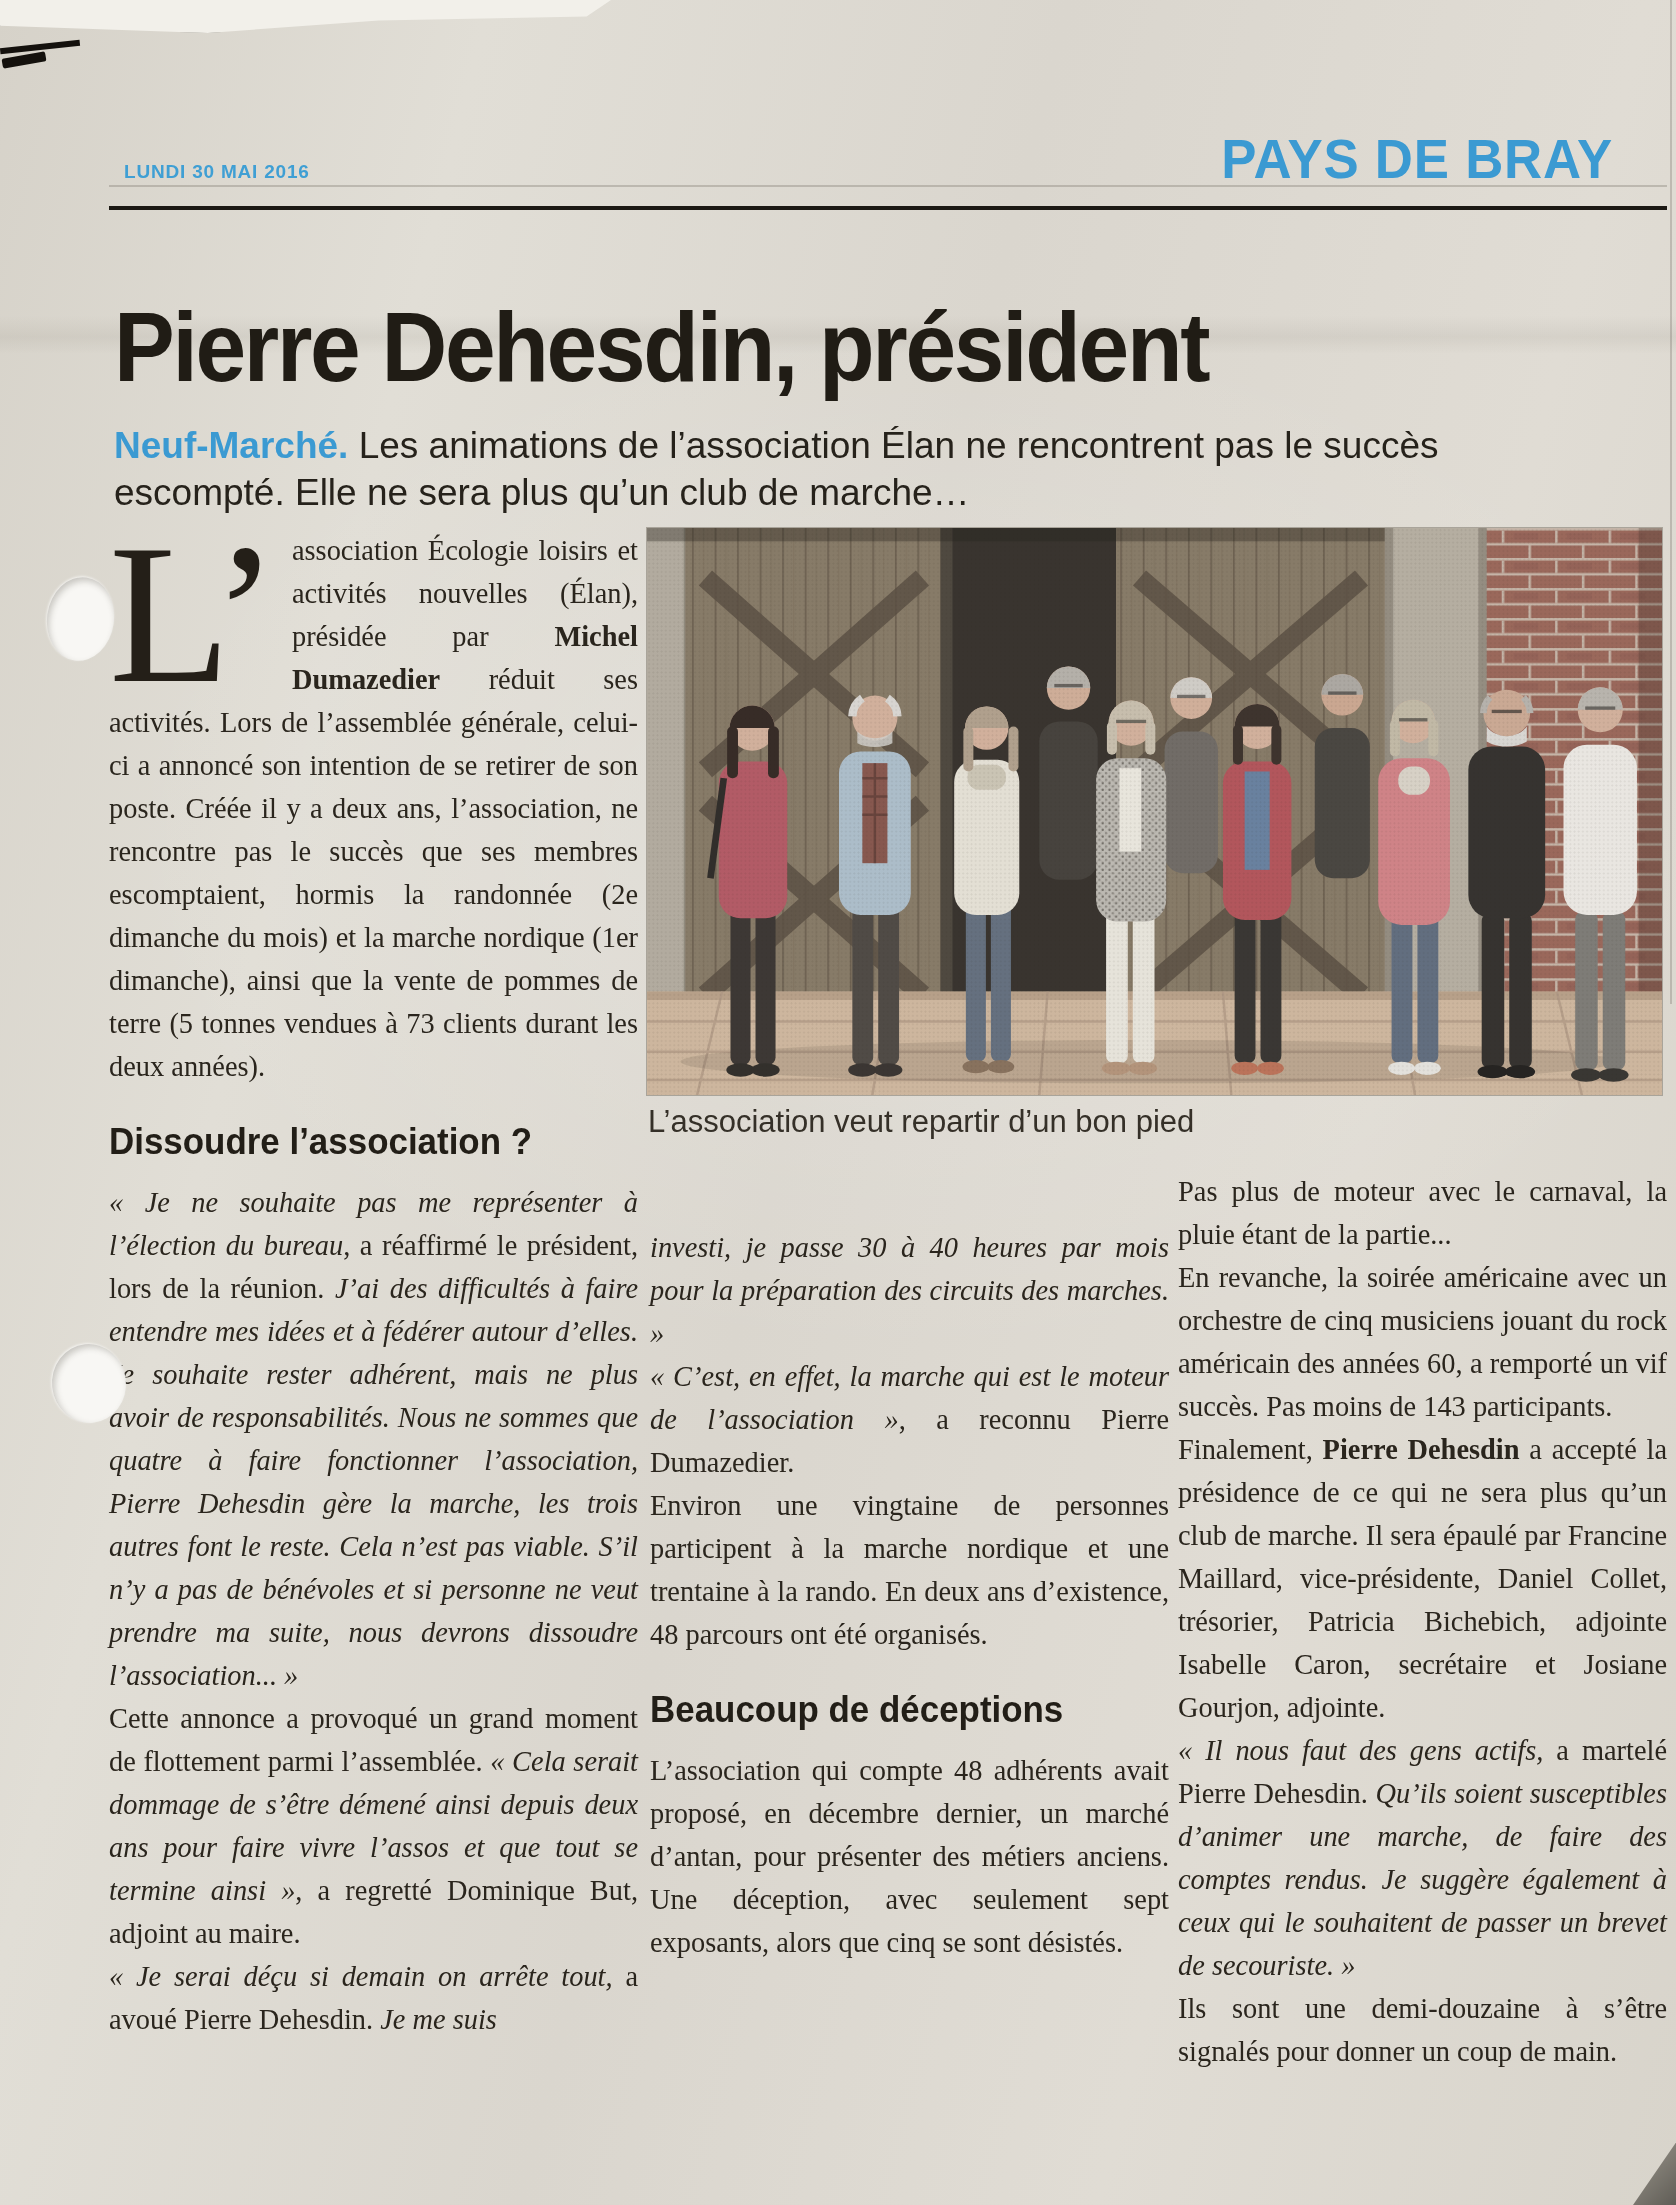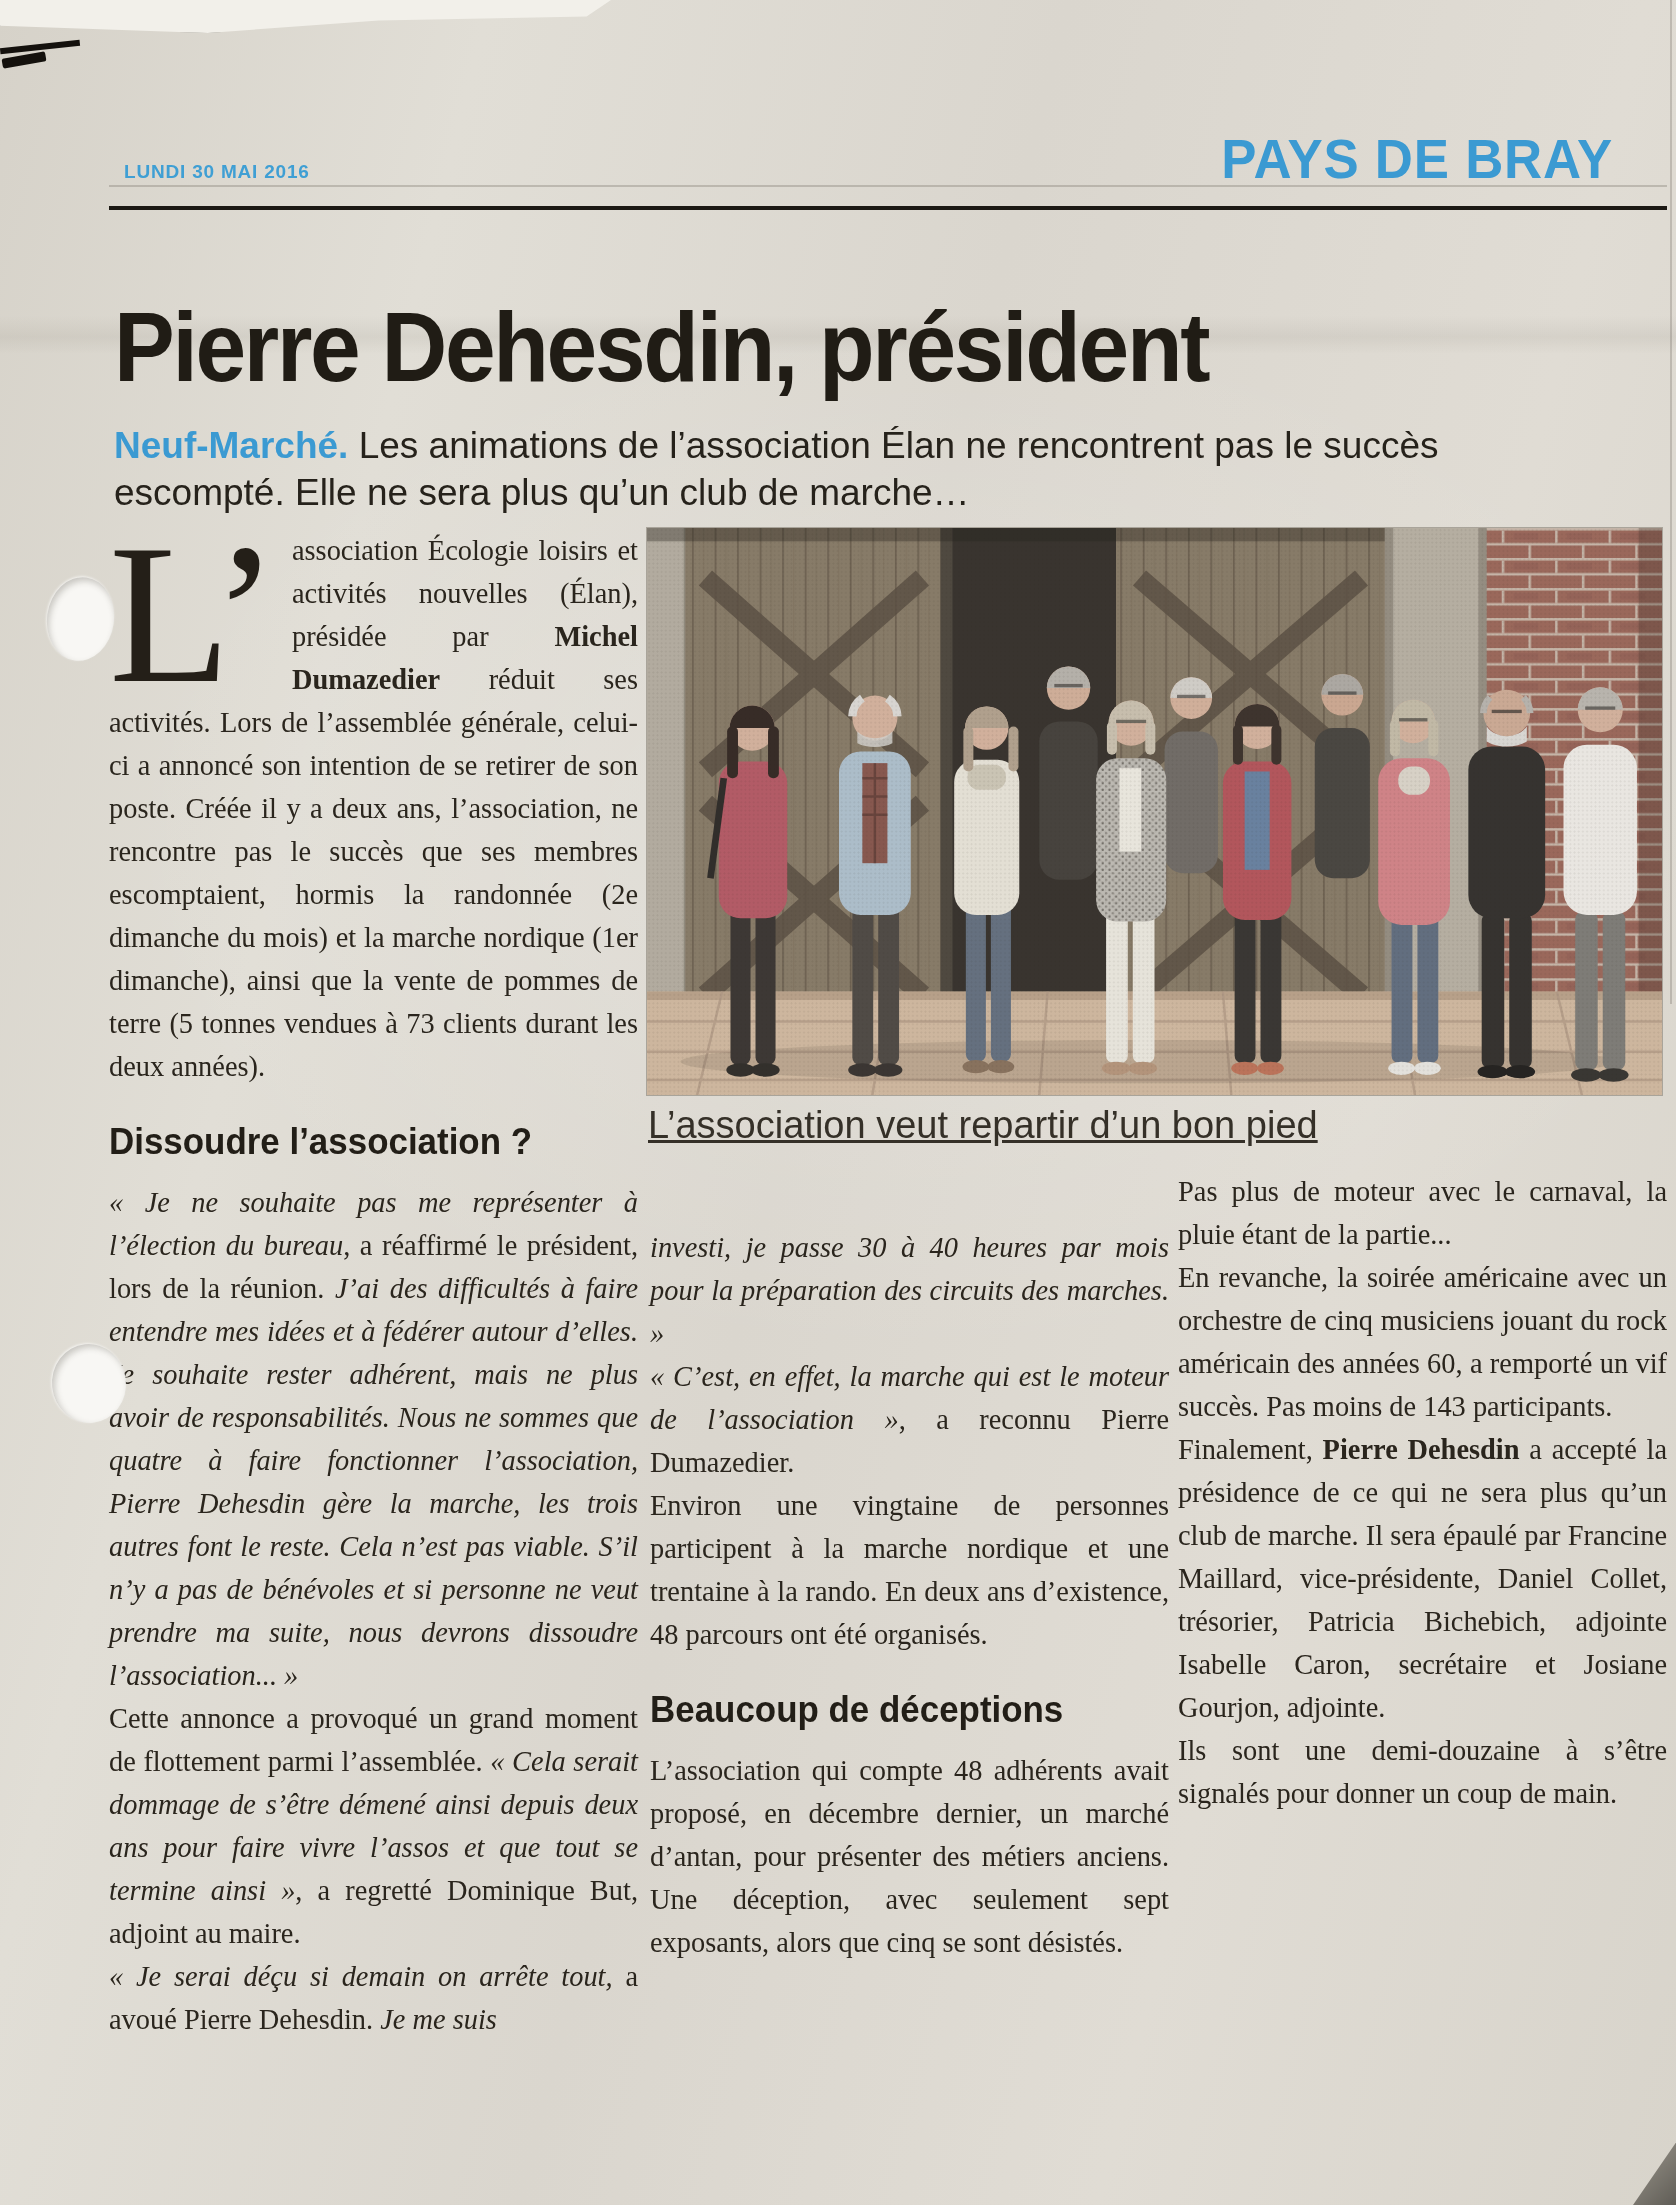--- a/index.html
+++ b/index.html
@@ -22,21 +22,21 @@
     color:#201c15;transform:scaleX(.92);transform-origin:left;white-space:nowrap;}
   .deck{position:absolute;left:114px;top:385px;width:1498px;
     font-family:"Liberation Sans",sans-serif;font-weight:400;font-size:37px;line-height:1.28;color:#26221b;}
   .deck .lead{color:#3b9ad2;font-weight:700;}
   
   .photo{position:absolute;left:646px;top:527px;width:1017px;height:569px;border:0.8px solid #a9a49a;box-sizing:border-box;}
   .photo svg{display:block;width:100%;height:100%;filter:saturate(.78) contrast(.93) brightness(1.03);}
   .photo::after{content:"";position:absolute;inset:0;pointer-events:none;
     background-image:radial-gradient(rgba(40,35,25,.07) 0.8px, transparent 1.2px);background-size:4.2px 4.2px;}
   .caption{position:absolute;left:648px;top:1104px;width:1012px;
-    font-family:"Liberation Sans",sans-serif;font-size:38px;color:#353028;text-decoration:underline;}
+    font-family:"Liberation Sans",sans-serif;font-size:31px;color:#353028;}
   
   .col{position:absolute;text-align:justify;font-size:28.4px;line-height:43px;}
   .col-1{left:109px;top:529px;width:529px;}
   .col-2{left:650px;top:1226px;width:519px;}
   .col-3{left:1178px;top:1170px;width:489px;}
   .para{margin:0;}
   .para em{font-style:italic;}
   .para strong{font-weight:700;}
   .subhead{font-family:"Liberation Sans",sans-serif;font-weight:700;font-size:36px;
     color:#221e17;margin:32px 0 18.4px 0;transform:scaleX(.97);transform-origin:left;}
@@ -272,20 +272,21 @@
       <p class="para"><em>investi, je passe 30 à 40 heures par mois pour la préparation des circuits des marches. »</em></p>
       <p class="para"><em>« C’est, en effet, la marche qui est le moteur de l’association »</em><span>, a reconnu Pierre Dumazedier.</span></p>
       <p class="para"><span>Environ une vingtaine de personnes participent à la marche nordique et une trentaine à la rando. En deux ans d’existence, 48 parcours ont été organisés.</span></p>
       <h3 class="subhead">Beaucoup de déceptions</h3>
       <p class="para"><span>L’association qui compte 48 adhérents avait proposé, en décembre dernier, un marché d’antan, pour présenter des métiers anciens. Une déception, avec seulement sept exposants, alors que cinq se sont désistés.</span></p>
     </div>
   <div class="col col-3">
       <p class="para"><span>Pas plus de moteur avec le carnaval, la pluie étant de la partie...</span></p>
       <p class="para"><span>En revanche, la soirée américaine avec un orchestre de cinq musiciens jouant du rock américain des années 60, a remporté un vif succès. Pas moins de 143 participants.</span></p>
       <p class="para"><span>Finalement, </span><strong>Pierre Dehesdin</strong><span> a accepté la présidence de ce qui ne sera plus qu’un club de marche. Il sera épaulé par Francine Maillard, vice-présidente, Daniel Collet, trésorier, Patricia Bichebich, adjointe Isabelle Caron, secrétaire et Josiane Gourjon, adjointe.</span></p>
+      <p class="para"><em>« Il nous faut des gens actifs,</em><span> a martelé Pierre Dehesdin. </span><em>Qu’ils soient susceptibles d’animer une marche, de faire des comptes rendus. Je suggère également à ceux qui le souhaitent de passer un brevet de secouriste. »</em></p>
       <p class="para"><span>Ils sont une demi-douzaine à s’être signalés pour donner un coup de main.</span></p>
     </div>
 
   <div class="hole hole-1"></div>
   <div class="hole hole-2"></div>
   <div class="fold"></div>
 </div>
 
 
 </body></html>

